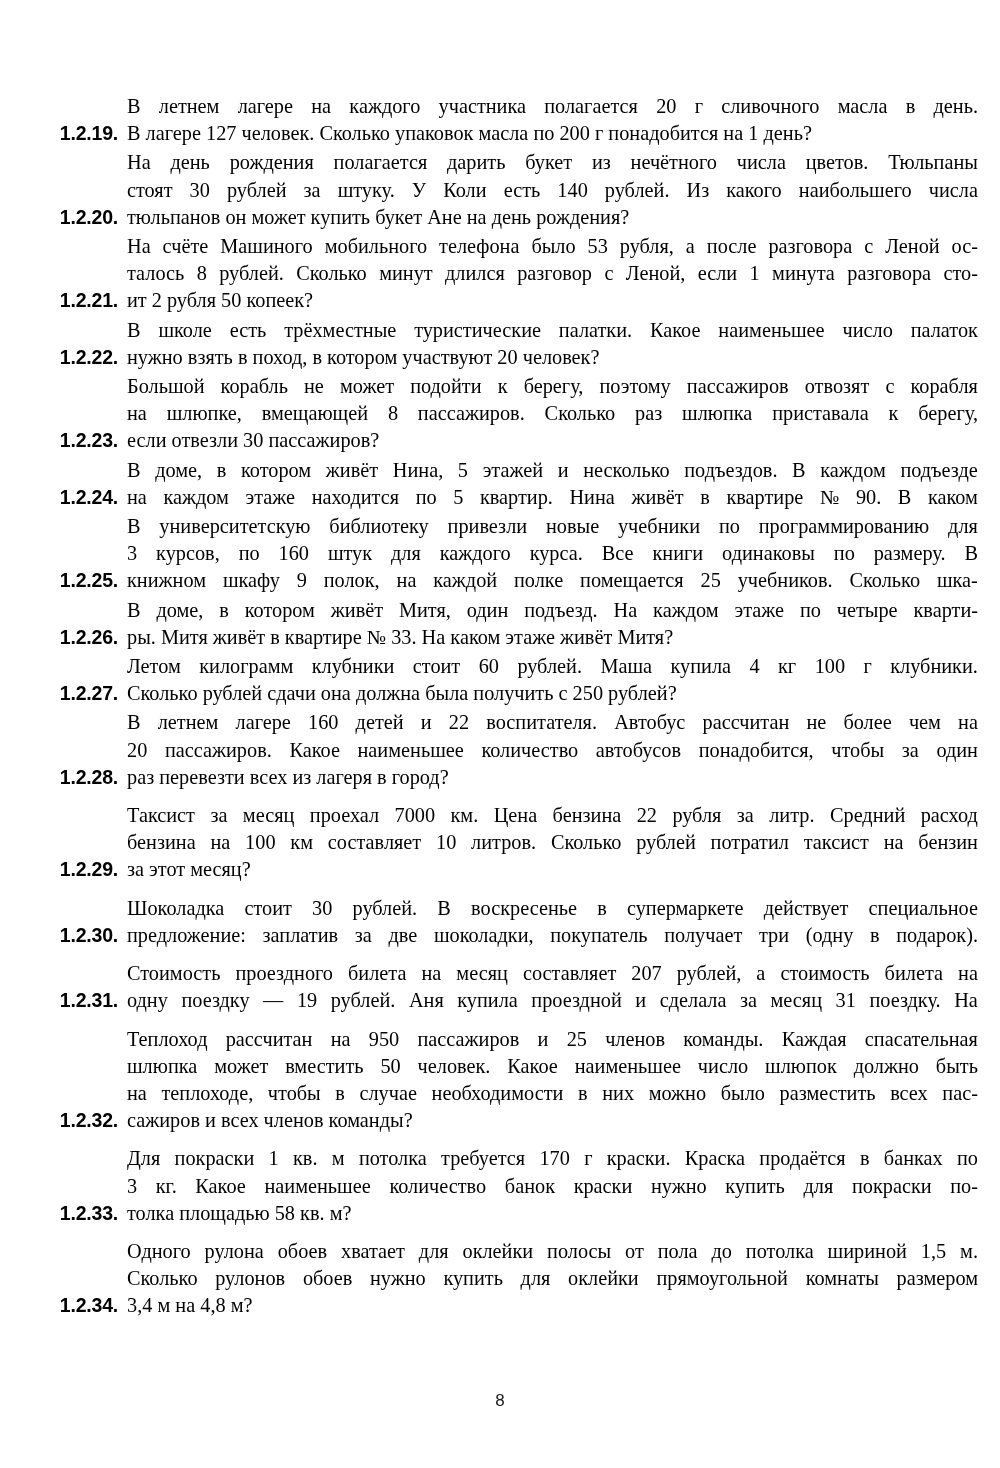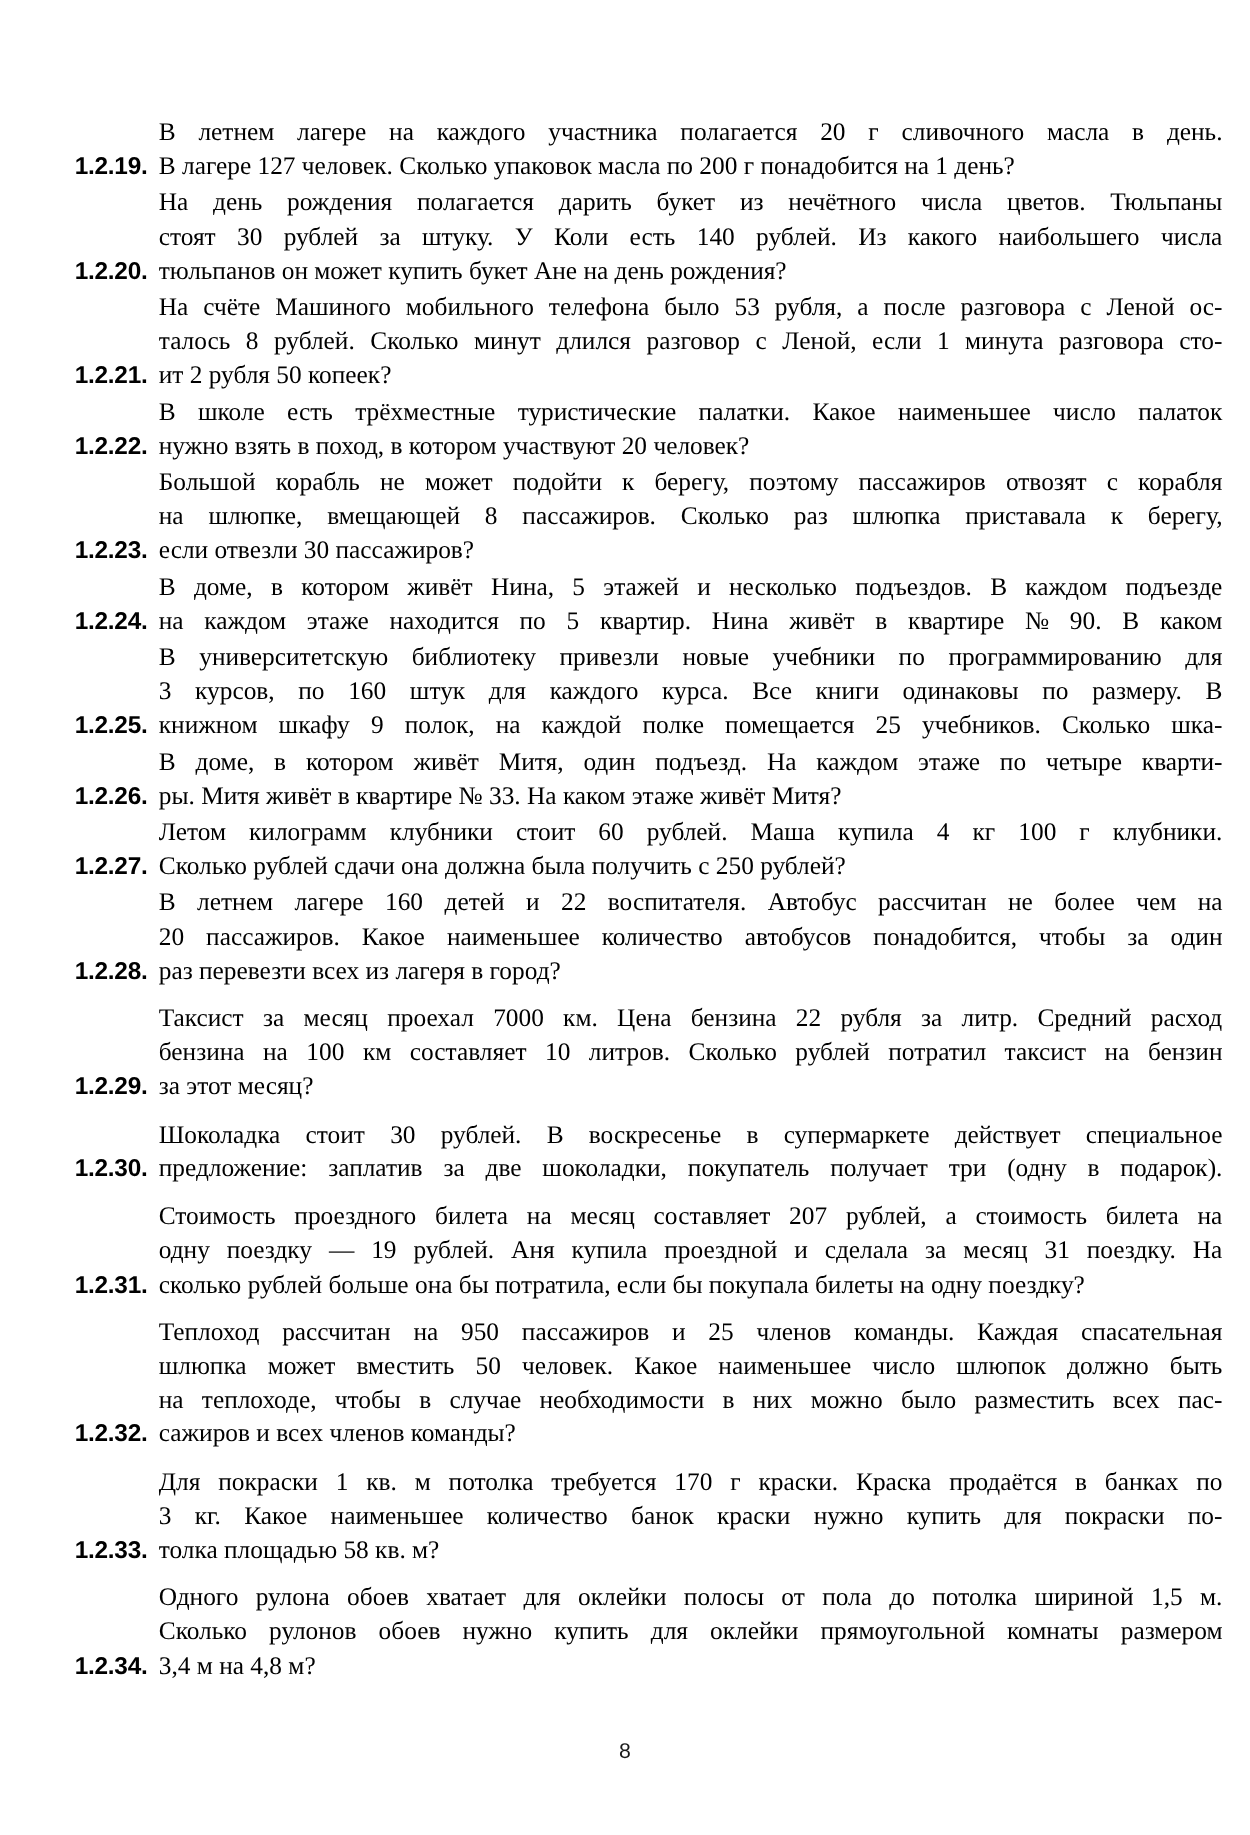--- a/index.html
+++ b/index.html
@@ -479,21 +479,20 @@
             <span class="w">купила</span>
             <span class="w">проездной</span>
             <span class="w">и</span>
             <span class="w">сделала</span>
             <span class="w">за</span>
             <span class="w">месяц</span>
             <span class="w">31</span>
             <span class="w">поездку.</span>
             <span class="w">На</span>
           </span>
-          <span class="line">сколько рублей больше она бы потратила, если бы покупала билеты на одну поездку?</span>
         </div>
       </div>
       <div class="problem gap-before">
         <div class="num">1.2.32.</div>
         <div class="body">
           <span class="line just">
             <span class="w">Теплоход</span>
             <span class="w">рассчитан</span>
             <span class="w">на</span>
             <span class="w">950</span>

